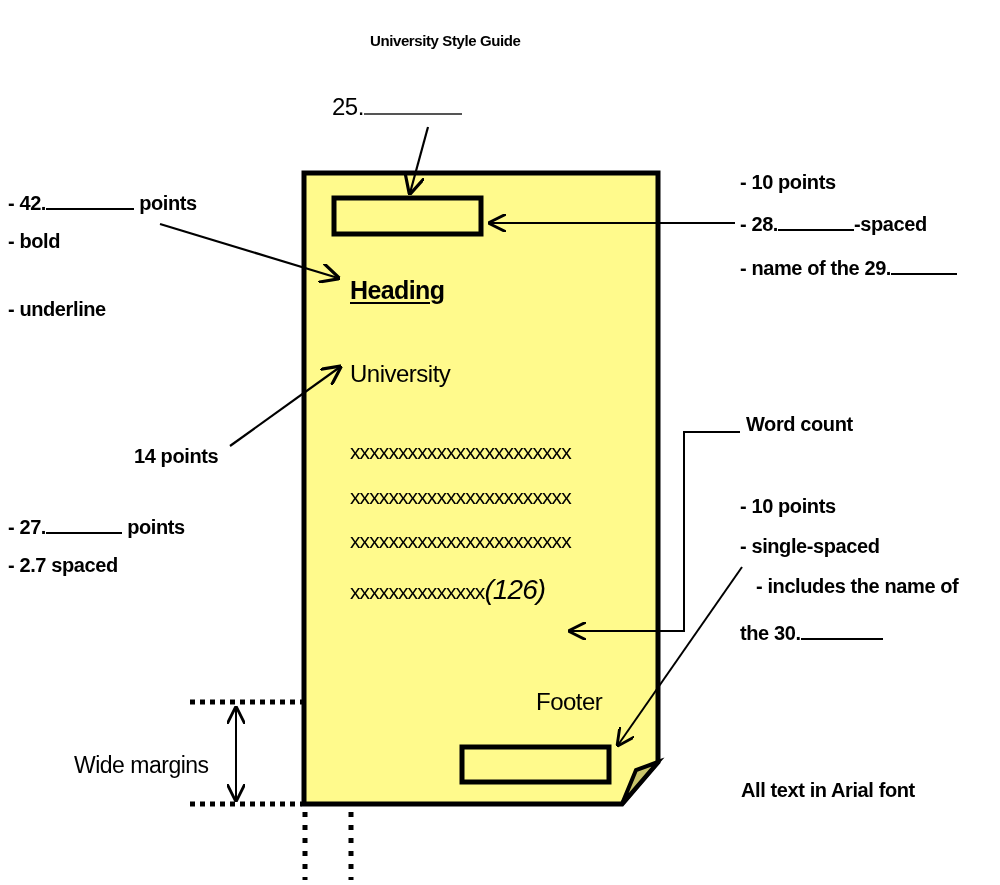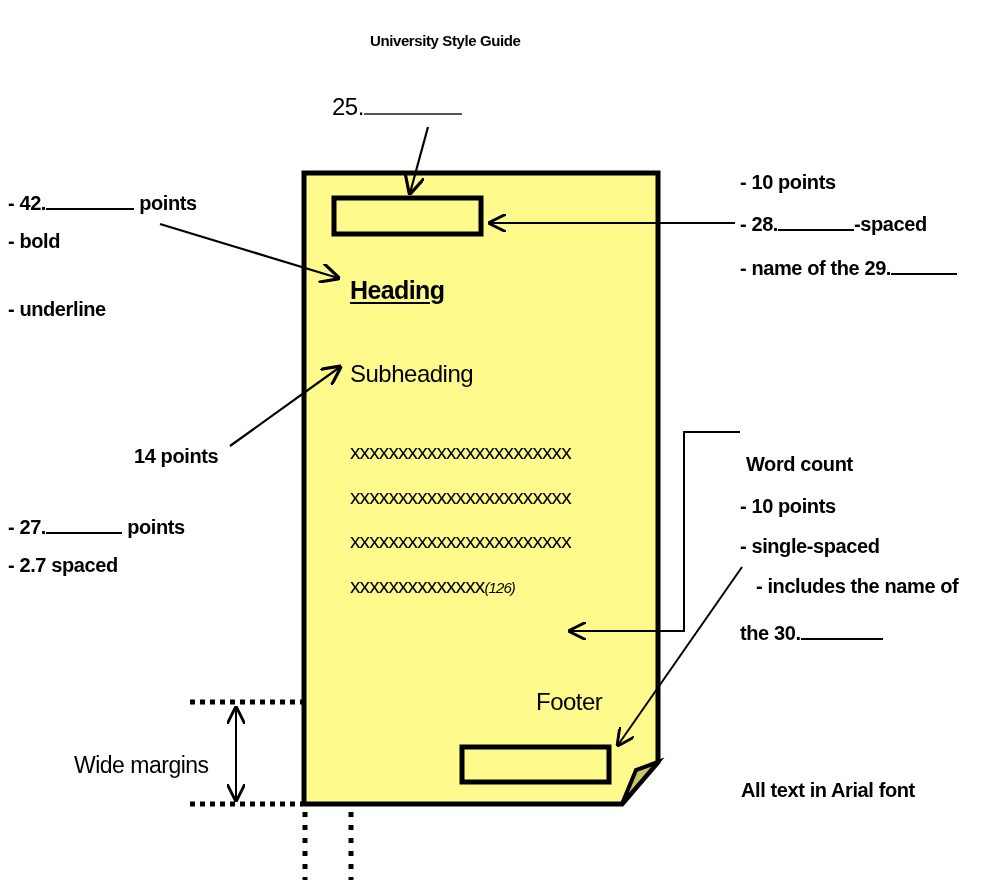--- a/index.html
+++ b/index.html
@@ -72,38 +72,38 @@
 </div>
 
 <div class="abs lbl" style="left:134px; top:433px;margin-top:12px;">14 points</div>
 
 <div class="abs lbl" style="left:8px; top:514px;">
   <span>- 27.</span><span class="blank" style="width:76px;"></span>
   <span>points</span>
 </div>
 <div class="abs lbl" style="left:8px; top:554px;">-  2.7 spaced</div>
 
-<div class="abs lbl" style="left:746px; top:413px;margin-top:40px;">Word count</div>
+<div class="abs lbl" style="left:746px; top:413px;">Word count</div>
 
 <div class="abs lbl" style="left:740px; top:495px;">- 10 points</div>
 <div class="abs lbl" style="left:740px; top:535px;">- single-spaced</div>
 <div class="abs lbl" style="left:756px; top:575px;">- includes the name of</div>
 <div class="abs lbl" style="left:740px; top:620px;">
   <span>the 30.</span><span class="blank" style="width:82px;"></span>
 </div>
 
 <div class="abs norm" style="left:74px; top:752px; font-size:23px;">Wide margins</div>
 
 <div class="abs lbl" style="left:741px; top:779px;">All text in Arial font</div>
 
 <div class="abs" style="left:350px; top:276px; font-family:'Liberation Sans', sans-serif; font-weight:bold; font-size:25px; text-decoration:underline; text-underline-offset:3px; letter-spacing:-0.6px;">Heading</div>
-<div class="abs norm" style="left:350px; top:360px;">Subheading</div>
+<div class="abs norm" style="left:350px; top:360px;">University</div>
 
 <div class="abs" style="left:350px; top:440px;">
   <div class="xx" style="height:44.5px;">xxxxxxxxxxxxxxxxxxxxxxx</div>
   <div class="xx" style="height:44.5px;">xxxxxxxxxxxxxxxxxxxxxxx</div>
   <div class="xx" style="height:44.5px;">xxxxxxxxxxxxxxxxxxxxxxx</div>
   <div class="xx" style="height:44.5px; white-space:nowrap;">
-    <span>xxxxxxxxxxxxxx</span><span style="font-style:italic; font-size:15px;">(126)</span>
+    <span>xxxxxxxxxxxxxx</span><span style="font-style:italic; font-size:28px;">(126)</span>
   </div>
 </div>
 
 <div class="abs norm" style="left:536px; top:688px;">Footer</div>
 
 </body></html>

